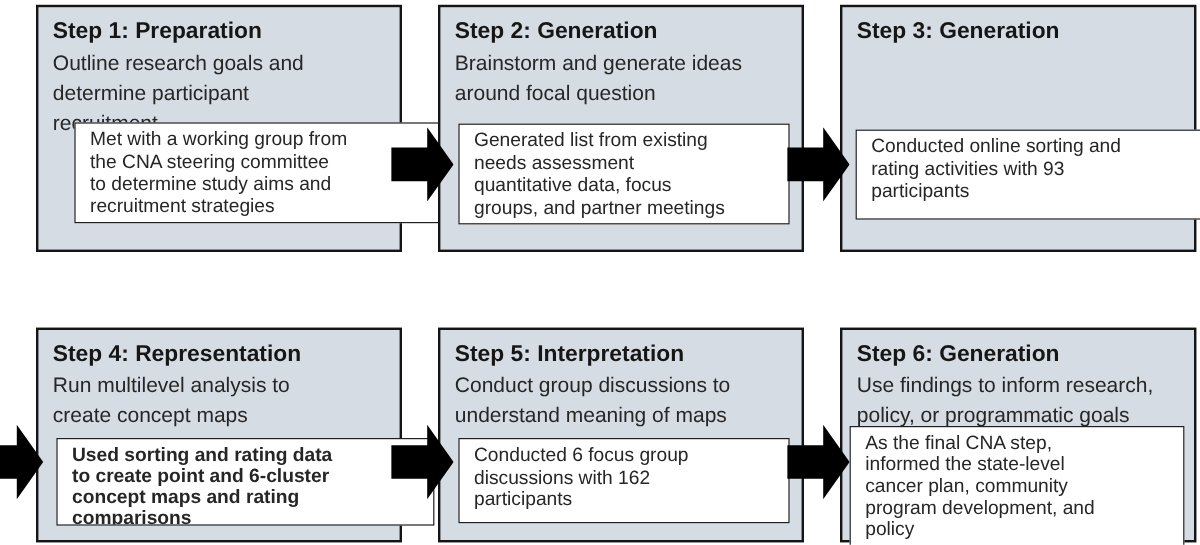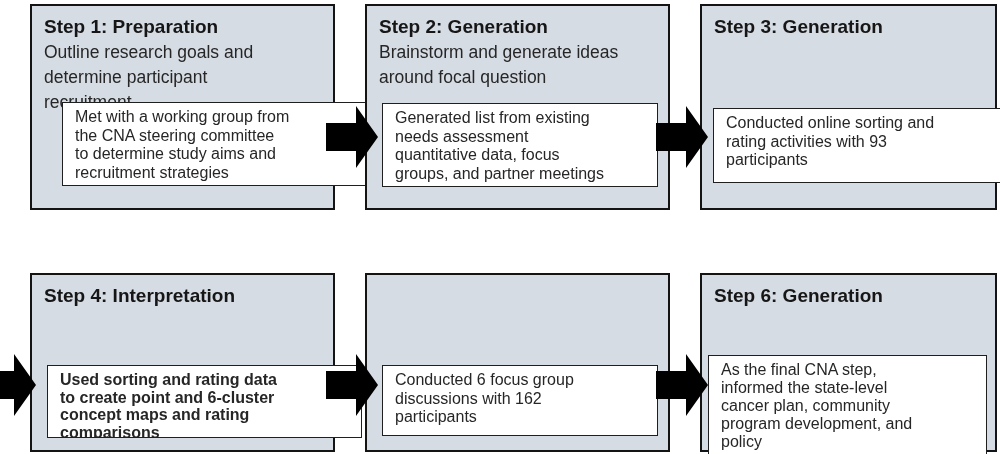--- a/index.html
+++ b/index.html
@@ -79,32 +79,38 @@
 
   <div class="step-box b3">
     <div class="step-header">
       <div class="step-title">Step 3: Generation</div>
     </div>
     <div class="detail-box">Conducted online sorting and<br>rating activities with 93<br>participants</div>
   </div>
 
   <div class="step-box b4">
     <div class="step-header">
-      <div class="step-title">Step 4: Interpretation</div>
+      <div class="step-title">Step 4: Representation</div>
+      <div class="step-desc">Run multilevel analysis to<br>create concept maps</div>
     </div>
     <div class="detail-box">Used sorting and rating data<br>to create point and 6-cluster<br>concept maps and rating<br>comparisons</div>
   </div>
 
   <div class="step-box b5">
+    <div class="step-header">
+      <div class="step-title">Step 5: Interpretation</div>
+      <div class="step-desc">Conduct group discussions to<br>understand meaning of maps</div>
+    </div>
     <div class="detail-box">Conducted 6 focus group<br>discussions with 162<br>participants</div>
   </div>
 
   <div class="step-box b6">
     <div class="step-header">
       <div class="step-title">Step 6: Generation</div>
+      <div class="step-desc">Use findings to inform research,<br>policy, or programmatic goals</div>
     </div>
     <div class="detail-box">As the final CNA step,<br>informed the state-level<br>cancer plan, community<br>program development, and<br>policy</div>
   </div>
 
   <span class="flow-arrow a12">
     <svg viewBox="0 0 52 62" aria-hidden="true">
         <polygon class="arrow-shape" points="0,17 30,17 30,0 52,31 30,62 30,45 0,45" fill="#000000"></polygon>
       </svg>
   </span>
   <span class="flow-arrow a23">

